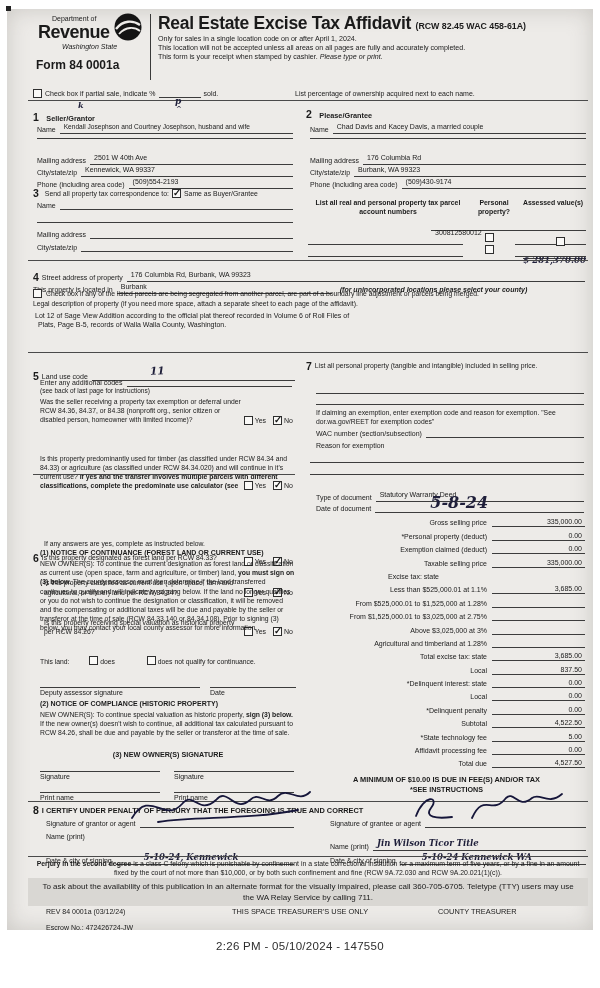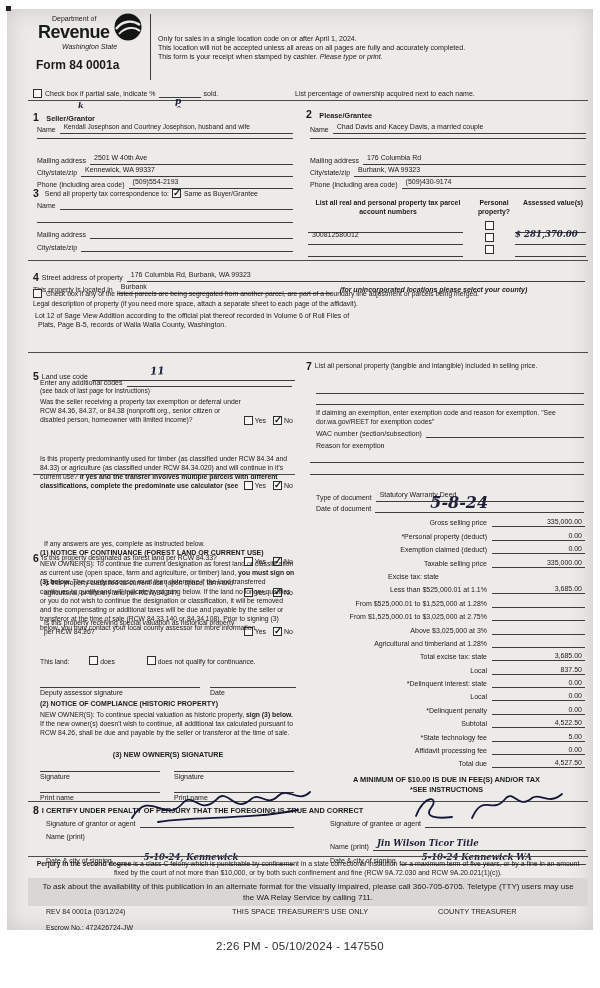--- a/index.html
+++ b/index.html
@@ -53,20 +53,24 @@
   <div class="abs b" style="left:38px; top:22px; font-size:18px; letter-spacing:-.5px;">Revenue</div>
   <svg class="abs" style="left:113px; top:12px;" width="30" height="30" viewBox="0 0 30 30">
     <circle cx="15" cy="15" r="13.5" fill="#141414"></circle>
     <path d="M3 17 C 10 8, 20 8, 27 13" stroke="#edebe8" stroke-width="2.4" fill="none"></path>
     <path d="M6 22 C 13 14, 22 15, 27 19" stroke="#edebe8" stroke-width="1.8" fill="none"></path>
   </svg>
   <div class="abs i" style="left:62px; top:43px; font-size:7px;">Washington State</div>
   <div class="abs b" style="left:36px; top:58px; font-size:12px;">Form 84 0001a</div>
   <div class="vr" style="left:150px; top:14px; height:66px;"></div>
 
+  <div class="abs" style="left:158px; top:13px; width:430px;">
+    <span class="b" style="font-size:17.5px; letter-spacing:-.3px;">Real Estate Excise Tax Affidavit</span>
+    <span class="b" style="font-size:8.8px;">(RCW 82.45 WAC 458-61A)</span>
+  </div>
   <div class="abs" style="left:158px; top:35px; width:425px; font-size:7.1px; line-height:9.2px;">
     <div>Only for sales in a single location code on or after April 1, 2024.</div>
     <div>This location will not be accepted unless all areas on all pages are fully and accurately completed.</div>
     <div><span>This form is your receipt when stamped by cashier. </span><span class="i">Please type or print.</span></div>
   </div>
 
   <div class="abs" style="left:33px; top:88px; display:flex; align-items:flex-end; gap:3px;">
     <span class="cb"></span>
     <span class="t7">Check box if partial sale, indicate %</span>
     <span class="uline" style="width:42px;"></span>
@@ -141,21 +145,21 @@
     <span class="flb">City/state/zip</span>
     <span class="fln"></span>
   </div>
 
   <div class="abs" style="left:308px; top:199px; width:278px; display:flex; text-align:center; font-weight:bold; font-size:6.9px; line-height:8.6px;">
     <div style="width:160px;">List all real and personal property tax parcel account numbers</div>
     <div style="width:52px;">Personal property?</div>
     <div style="flex:1;">Assessed value(s)</div>
   </div>
   <div class="abs" style="left:308px; top:221px; width:278px;">
-    <div style="display:flex; align-items:flex-end; height:12px;">
+    <div style="display:flex; align-items:flex-end; height:12px;flex-direction:column;">
       <span class="uline" style="width:155px;"><span class="fv">300812580012</span></span>
       <span style="width:52px; text-align:center;"><span class="cb"></span></span>
       <span class="uline" style="flex:1;"><span class="fv hw" style="font-size:8.6px; padding-left:0;">$ 281,370.00</span></span>
     </div>
     <div style="display:flex; align-items:flex-end; height:12px;">
       <span class="uline" style="width:155px;"></span>
       <span style="width:52px; text-align:center;"><span class="cb"></span></span>
       <span class="uline" style="flex:1;"></span>
     </div>
     <div style="display:flex; align-items:flex-end; height:12px;">

